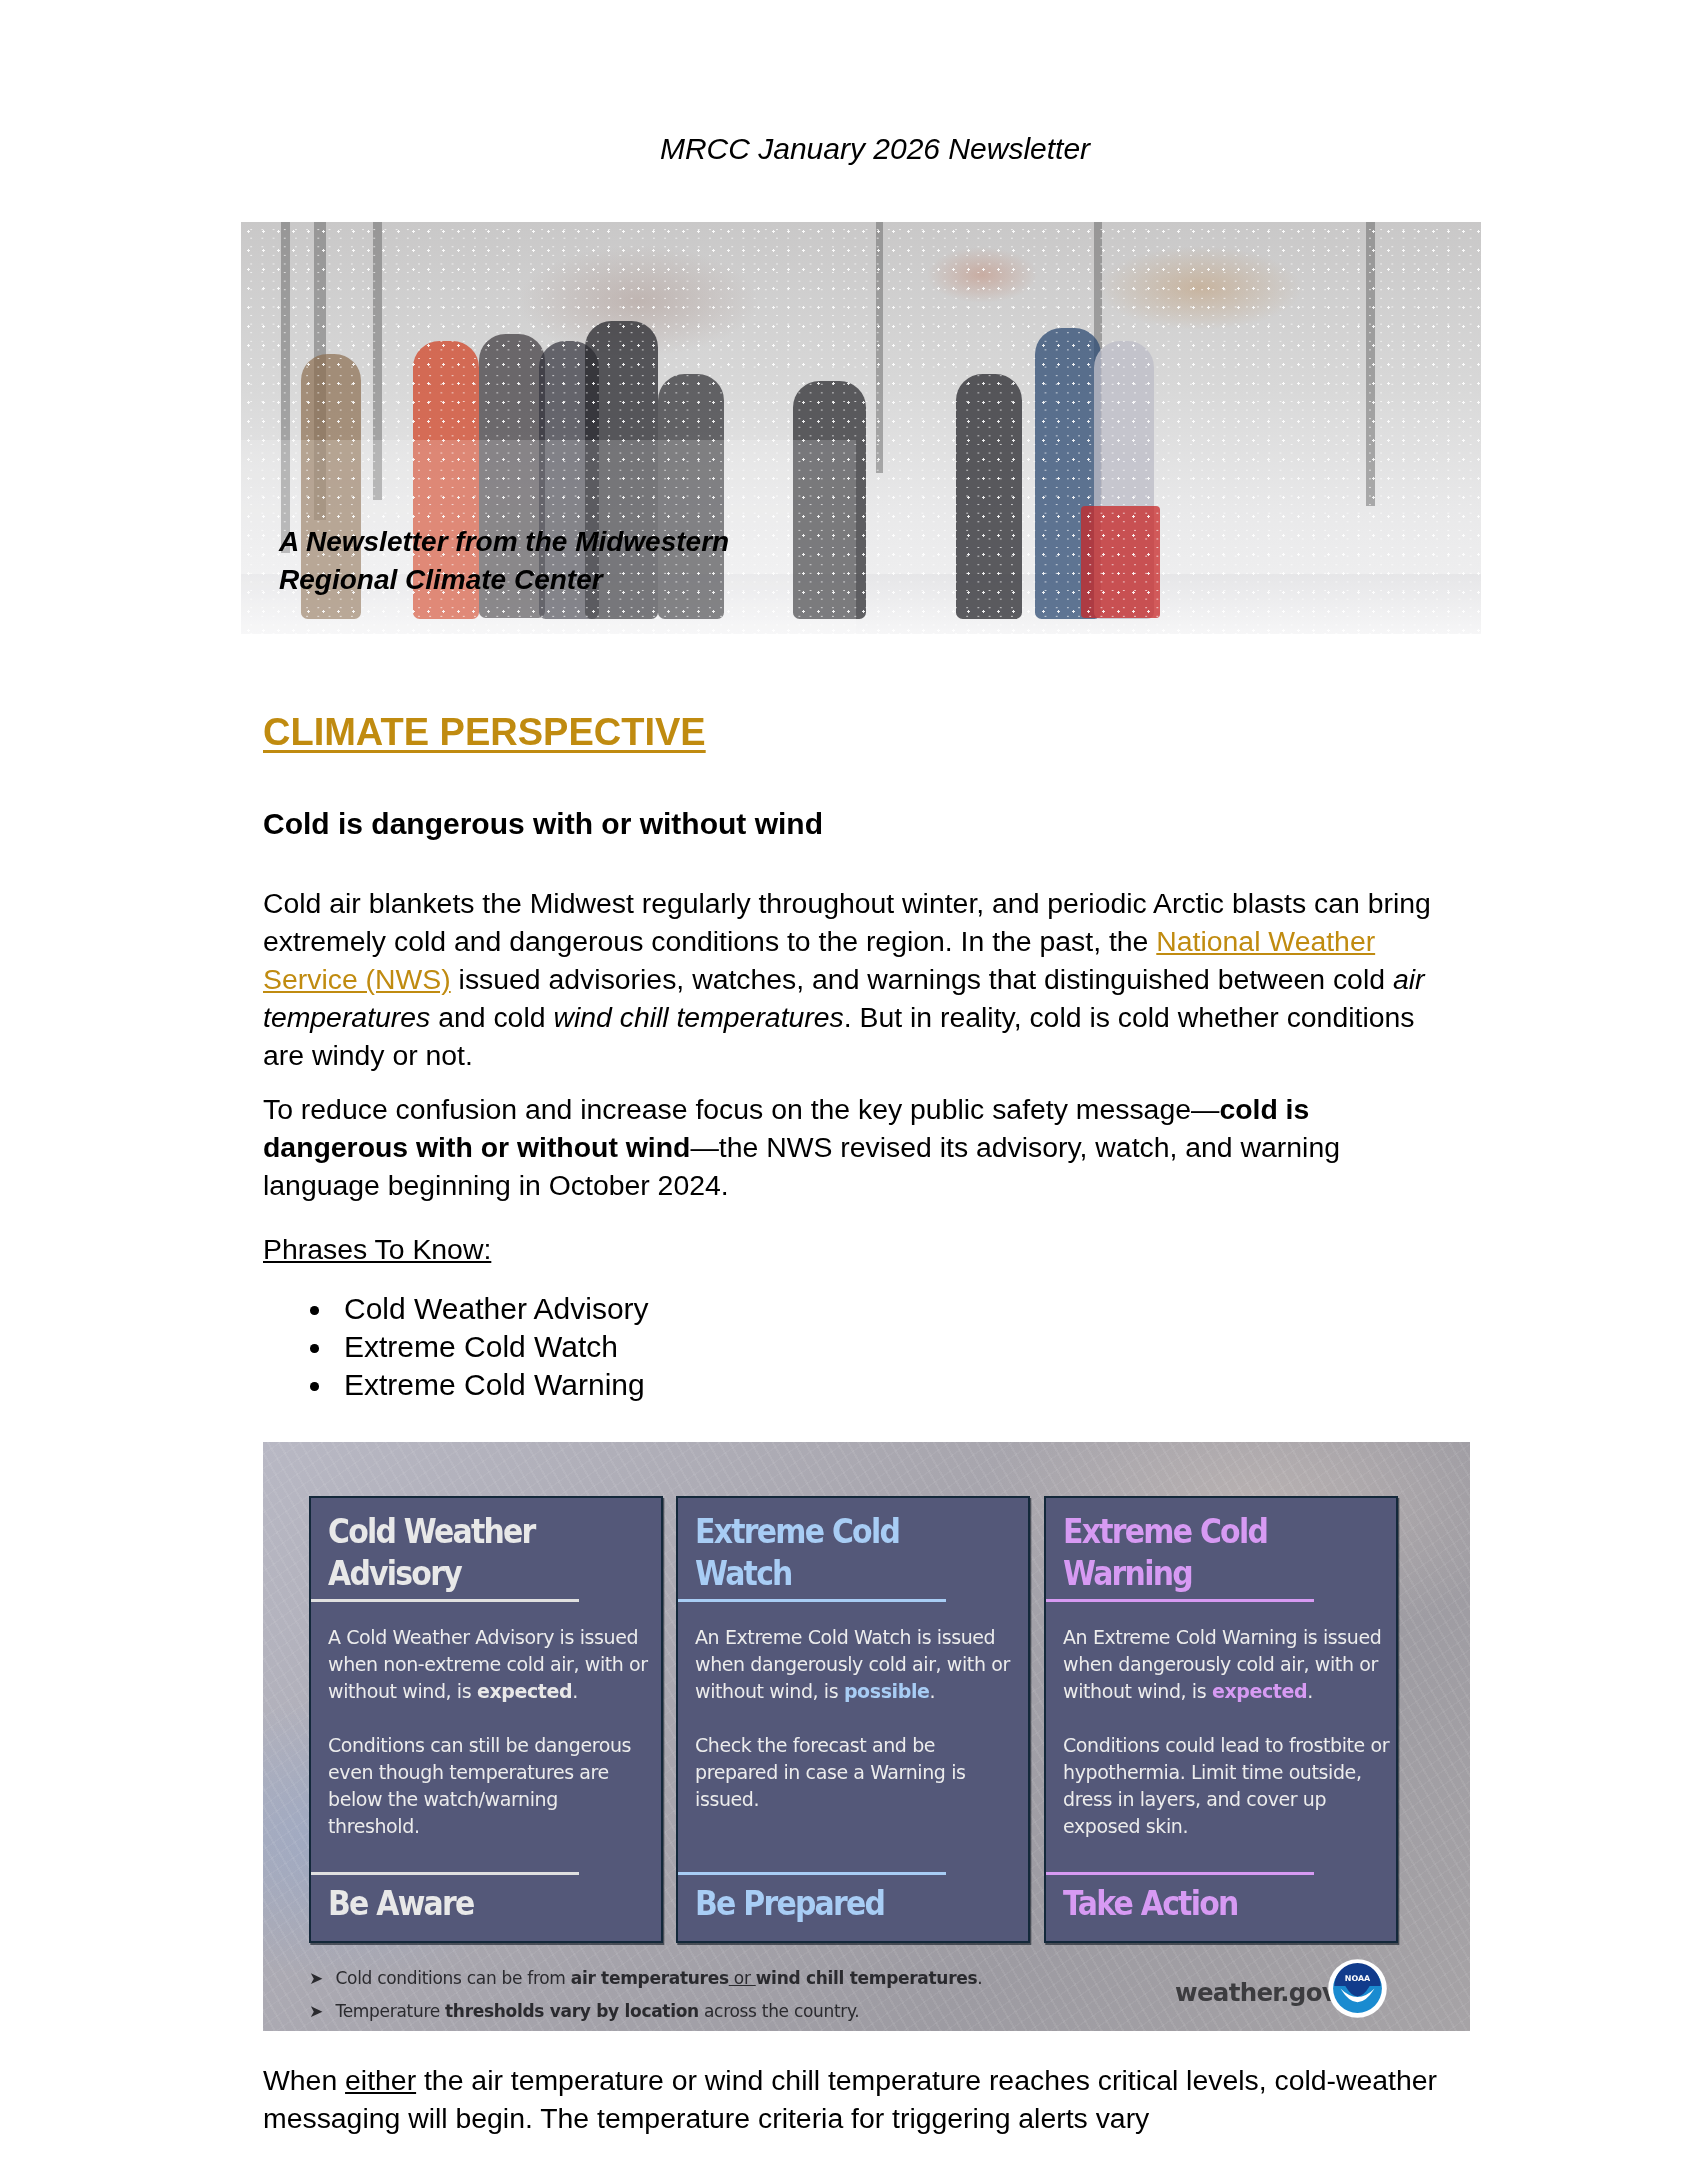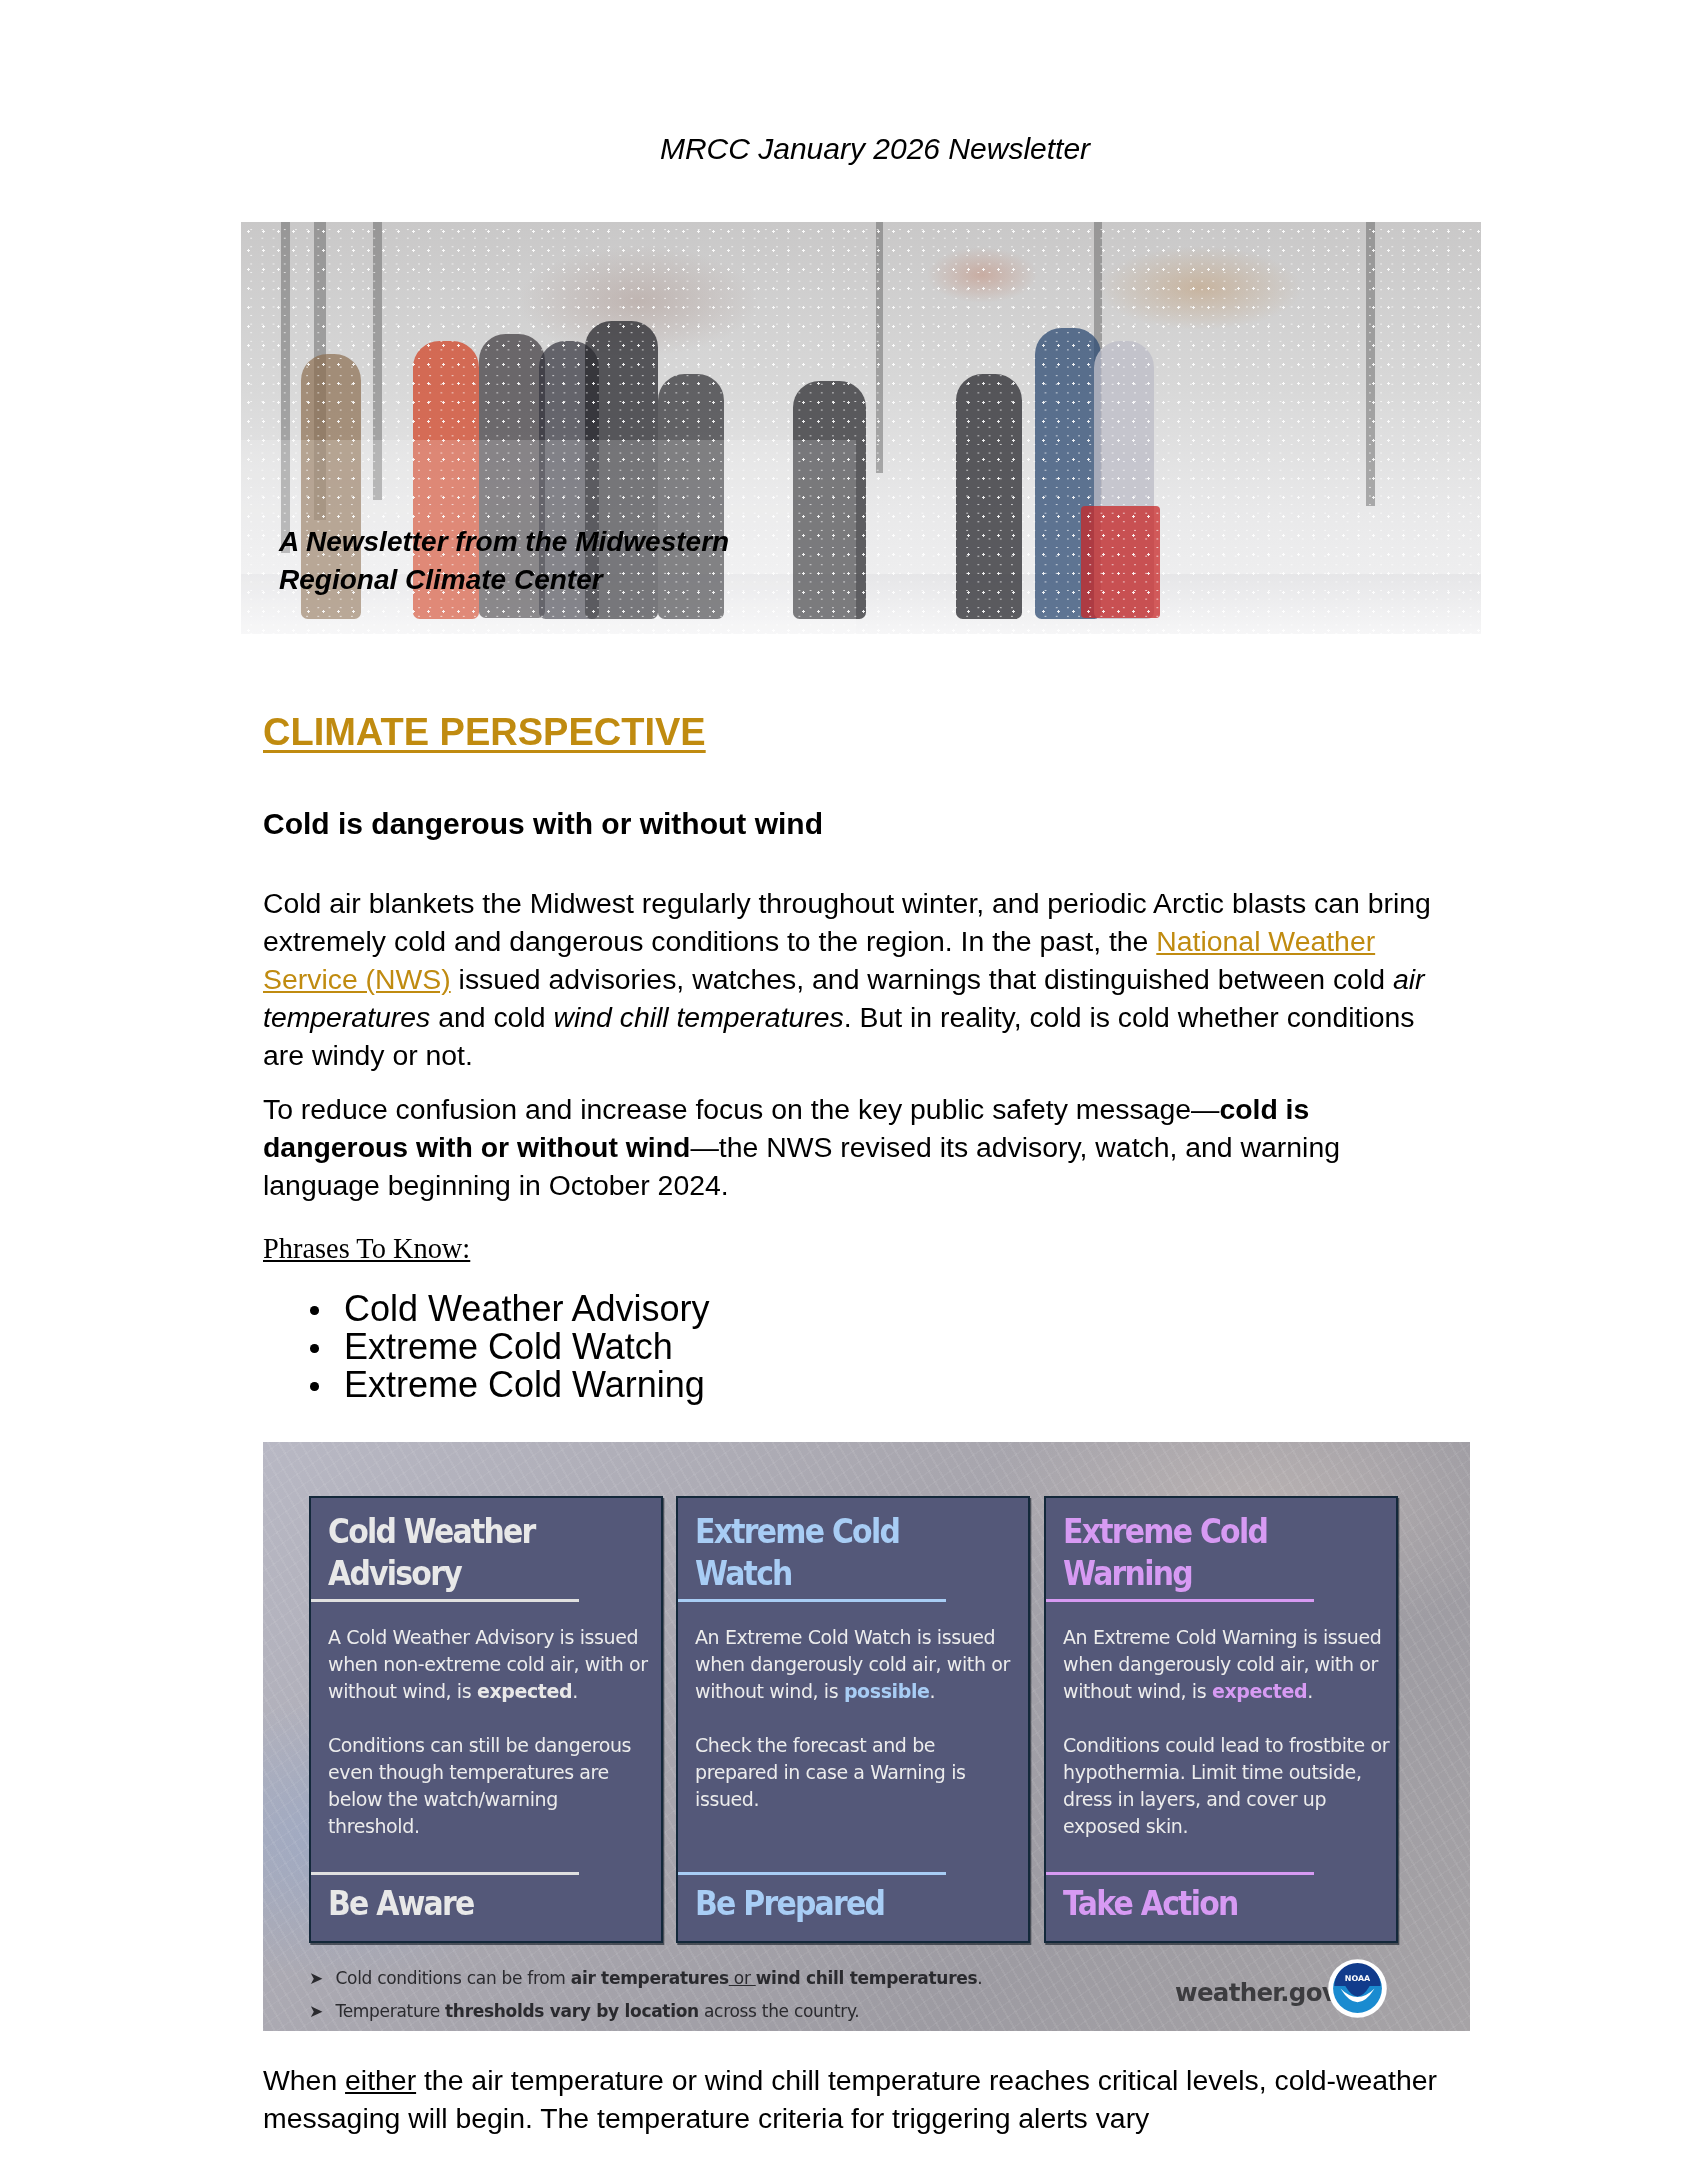--- a/index.html
+++ b/index.html
@@ -54,25 +54,25 @@
     text-decoration: underline; text-decoration-thickness: 3.3px; text-underline-offset: 5.3px;
   }
   .article-title {
     position: absolute; left: 263px; top: 807px; font-weight: bold; font-size: 30px;
   }
   .para {
     position: absolute; left: 263px; width: 1191px; font-size: 28.4px; line-height: 38px;
   }
   .para a { color: #c08b10; text-decoration: underline; }
   .phrases-label {
-    position: absolute; left: 263px; top: 1233px; font-size: 28.4px; text-decoration: underline; font-family: Liberation Serif, serif;
+    position: absolute; left: 263px; top: 1233px; font-size: 28.4px; text-decoration: underline;
   }
   .bullets {
     position: absolute; left: 301px; top: 1290px; margin: 0; padding: 0; list-style: none;
-    font-size: 36px; line-height: 38px;
+    font-size: 30px; line-height: 38px;
   }
   .bullets li { position: relative; padding-left: 43px; }
   .bullets li::before {
     content: ""; position: absolute; left: 9.3px; top: 16px;
     width: 8.6px; height: 8.6px; border-radius: 50%; background: #000;
   }
   
   .info {
     position: absolute; left: 263px; top: 1442px; width: 1183px; height: 589px; overflow: hidden;
     background:

